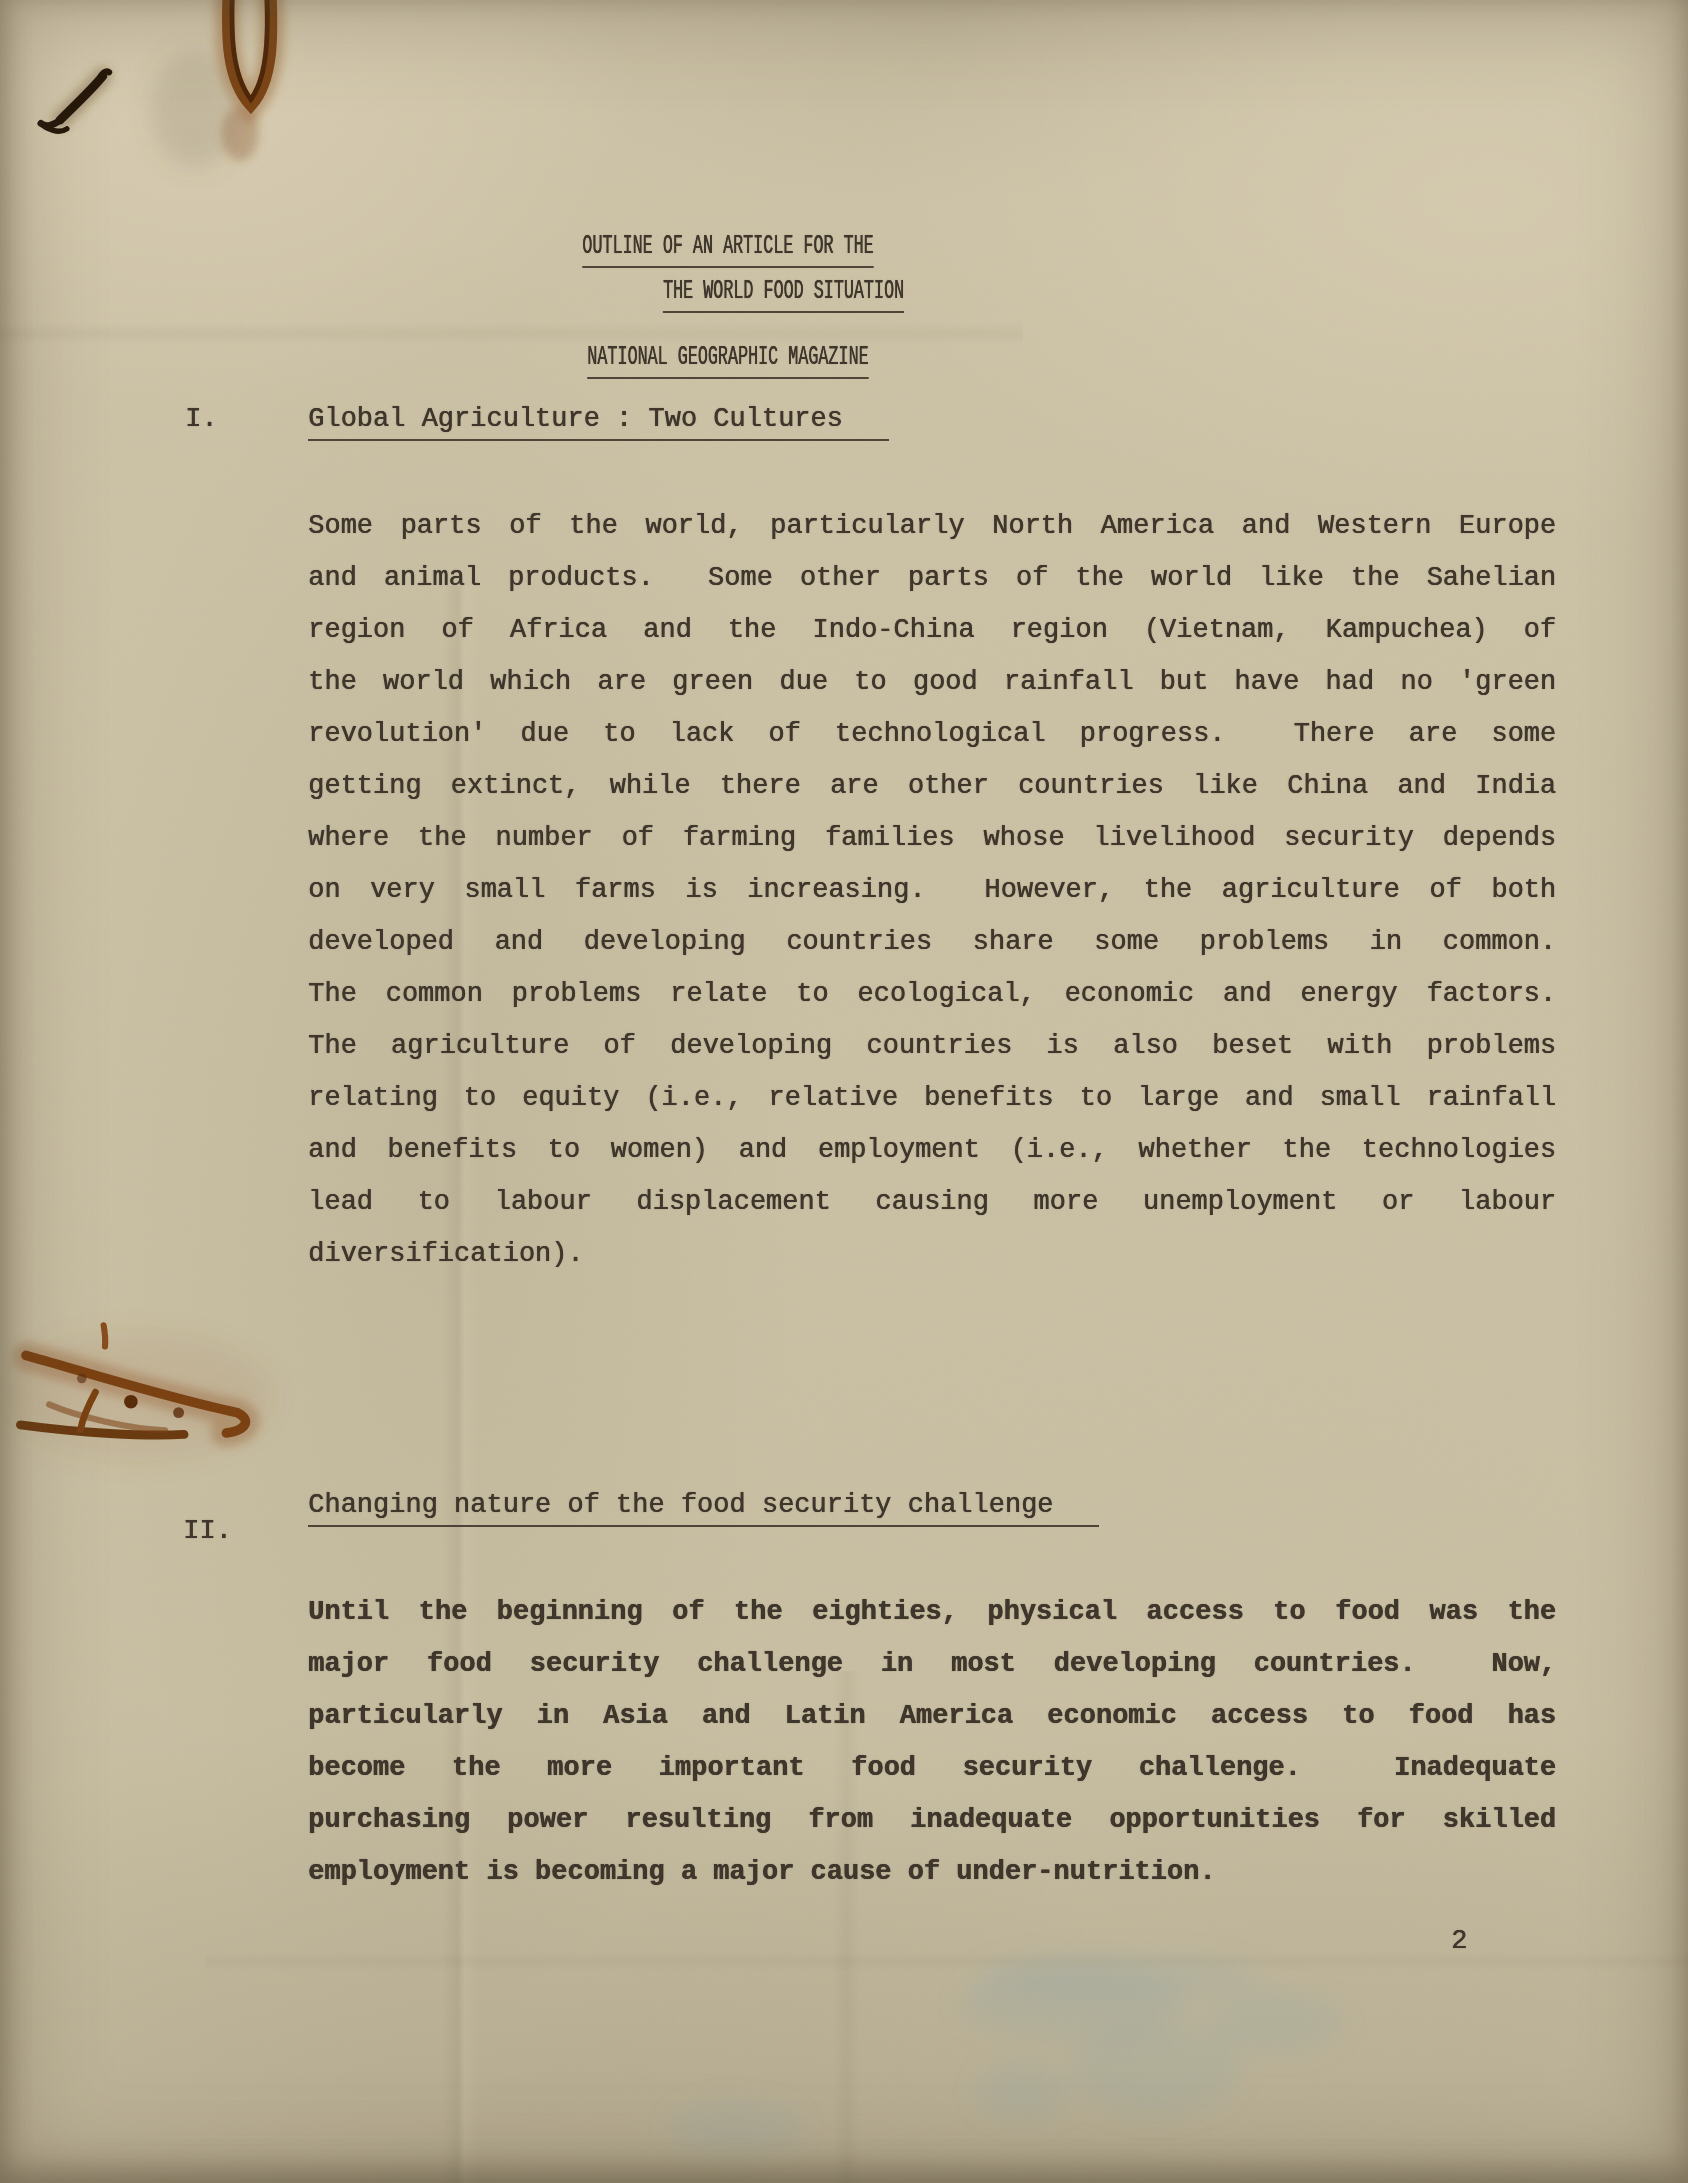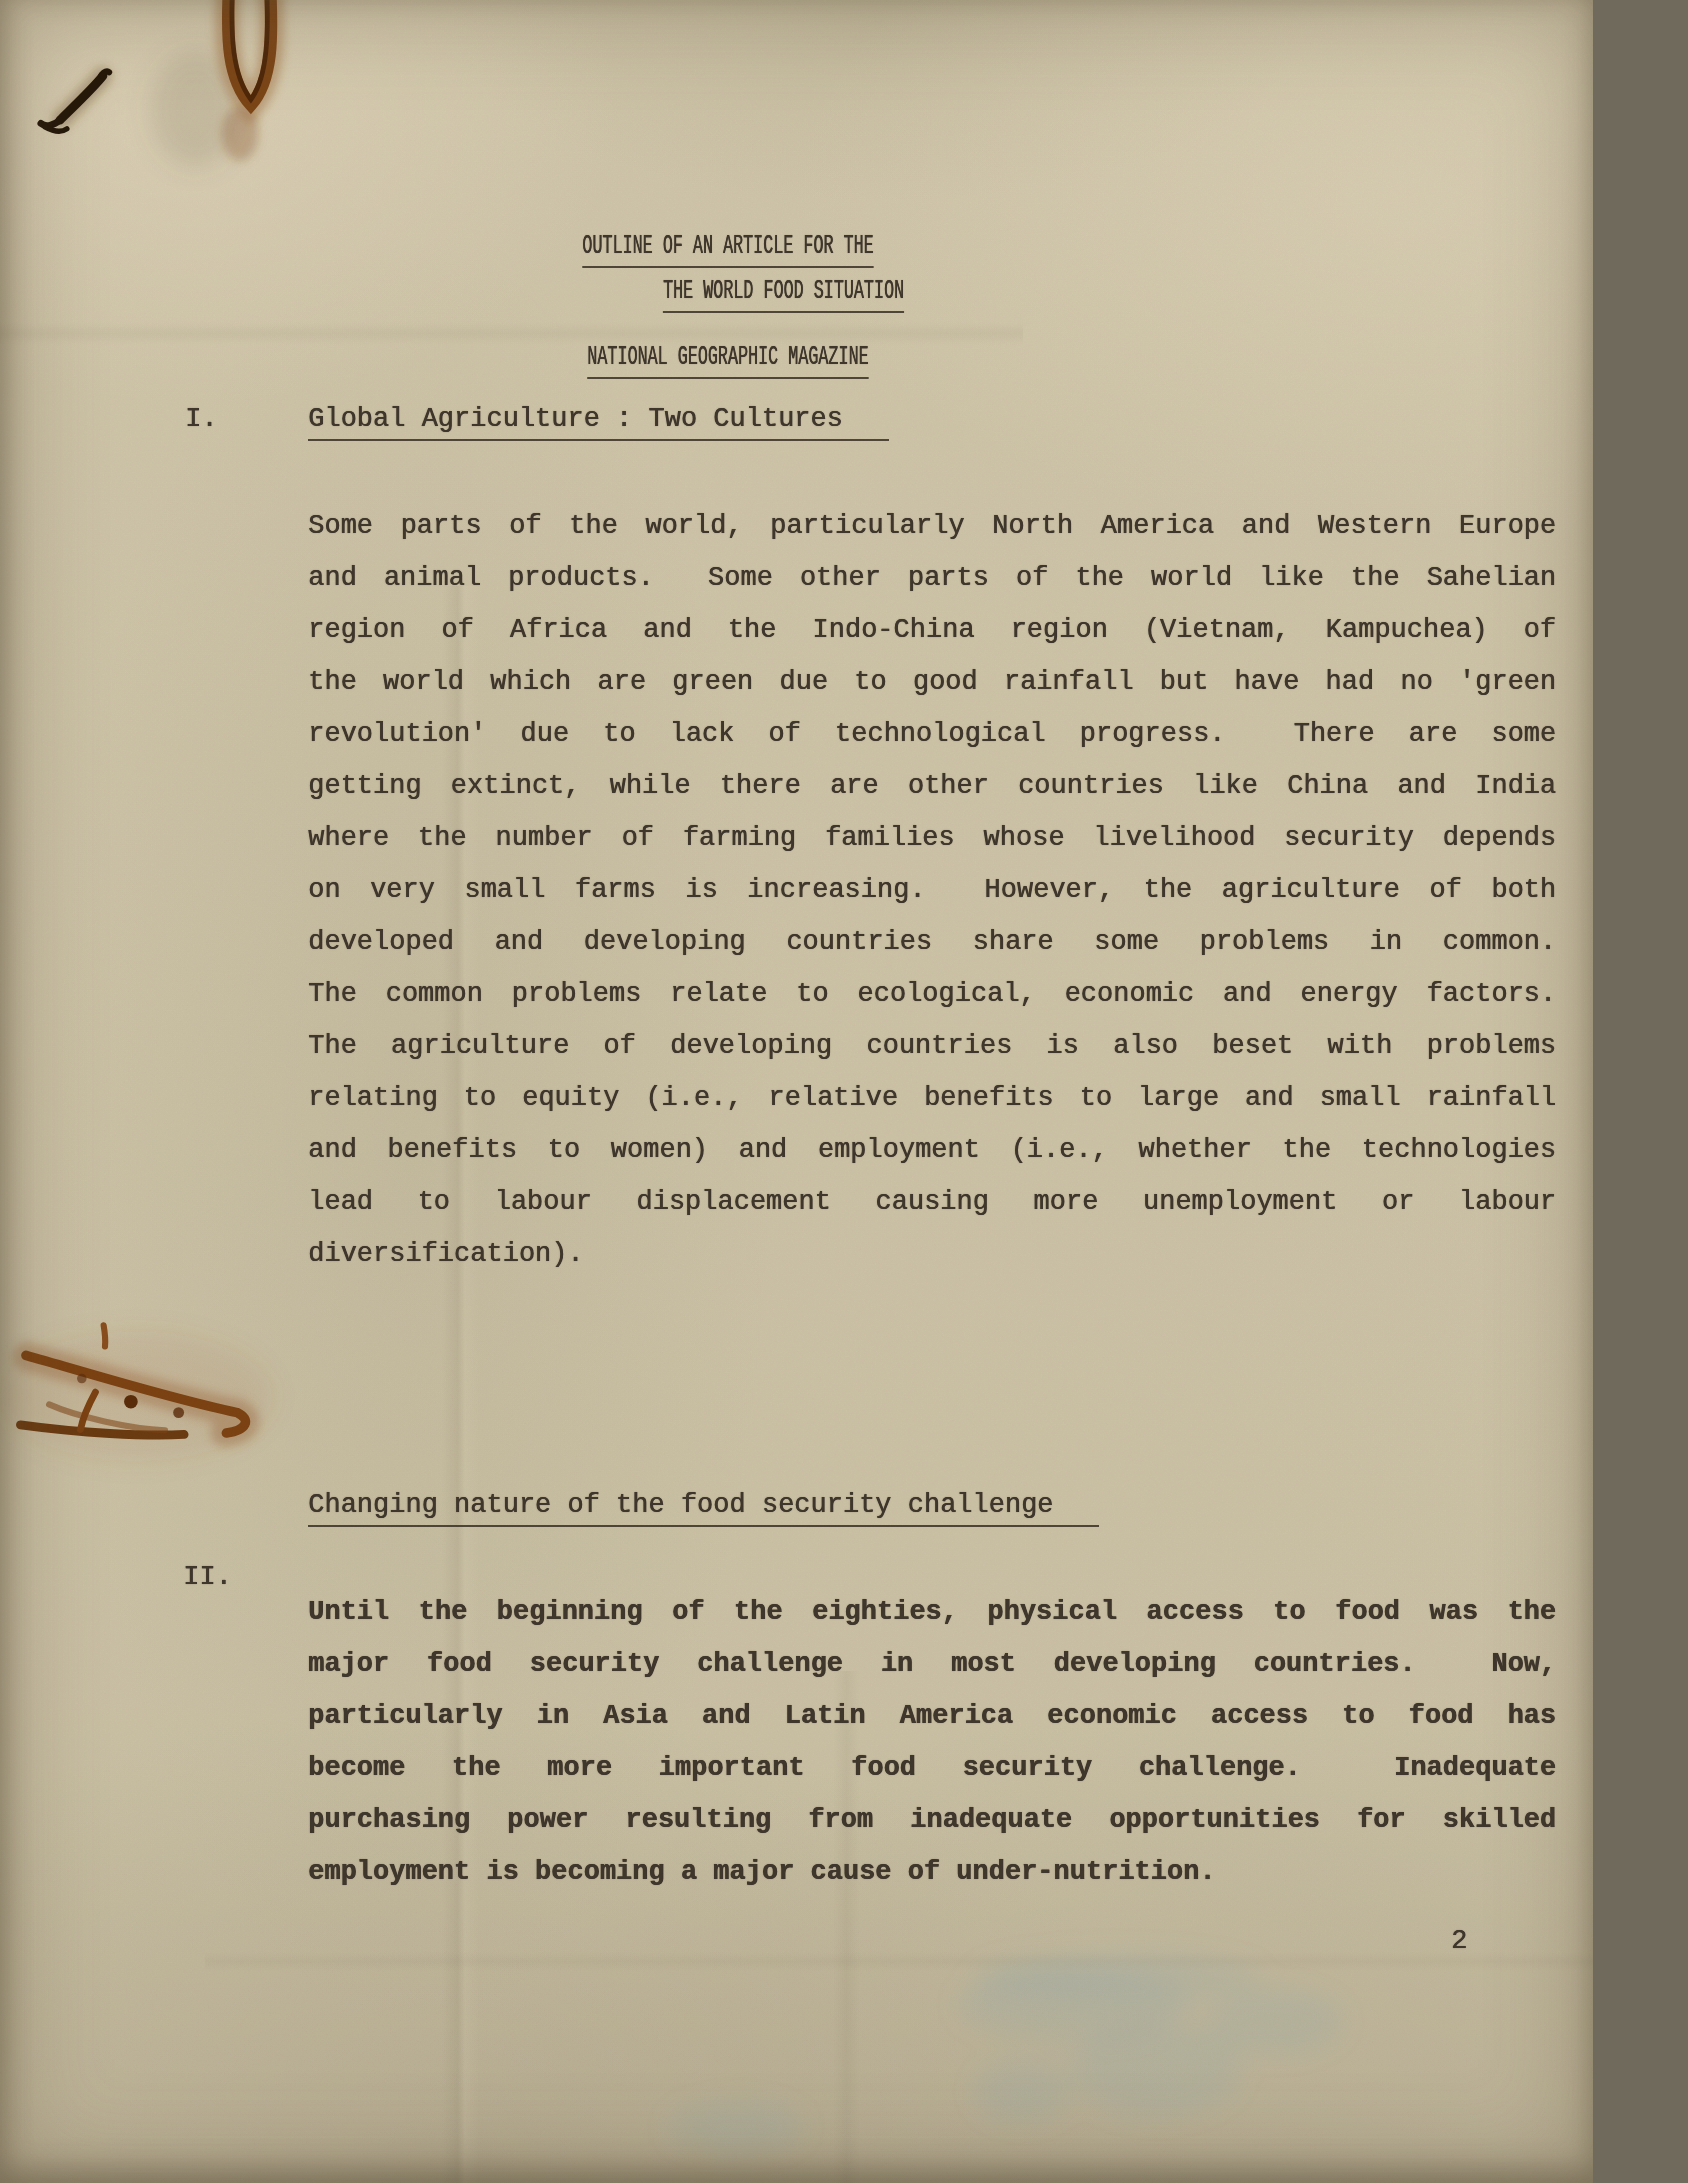--- a/index.html
+++ b/index.html
@@ -4,34 +4,33 @@
 <style>
   html, body {
     margin: 0; padding: 0;
     width: 1688px; height: 2183px;
     overflow: hidden;
     background: #6f6a5c;
     font-family: "Liberation Mono", "DejaVu Sans Mono", monospace;
   }
   .page {
     position: relative;
-    width: 1548px; height: 2183px;
+    width: 1688px; height: 2183px;
     overflow: hidden;
     color: #3f362c;
     background-color: #cdc3a7;
     background-image:
       radial-gradient(ellipse 614px 423px at 12% 5%,  rgba(226,214,188,0.55), rgba(226,214,188,0) 70%),
       radial-gradient(ellipse 852px 477px at 88% 9%, rgba(224,213,186,0.45), rgba(224,213,186,0) 72%),
       radial-gradient(ellipse 682px 1023px at 104% 52%, rgba(205,195,168,0.40), rgba(205,195,168,0) 70%),
       radial-gradient(ellipse 518px 1296px at 26% 52%, rgba(138,128,103,0.12), rgba(138,128,103,0) 70%),
       radial-gradient(ellipse 1023px 648px at 28% 100%, rgba(148,138,113,0.28), rgba(148,138,113,0) 74%),
       radial-gradient(ellipse 1159px 716px at 78% 103%, rgba(160,152,128,0.32), rgba(160,152,128,0) 76%),
       radial-gradient(ellipse 614px 259px at 55% 1%, rgba(146,134,108,0.14), rgba(146,134,108,0) 70%),
       linear-gradient(180deg, rgba(214,204,178,0.25) 0%, rgba(205,195,169,0.10) 35%, rgba(193,184,158,0.22) 78%, rgba(180,170,143,0.42) 100%);
-    padding-left: 45px;
   }
   
   .crease { position: absolute; pointer-events: none; }
   .crease-v1 { left: 442px; top: 586px; width: 37px; height: 1597px;
     background: linear-gradient(90deg, rgba(0,0,0,0), rgba(104,94,72,0.10) 42%, rgba(228,219,194,0.12) 62%, rgba(0,0,0,0)); }
   .crease-v2 { left: 833px; top: 1671px; width: 27px; height: 513px;
     background: linear-gradient(90deg, rgba(0,0,0,0), rgba(104,94,72,0.08) 50%, rgba(0,0,0,0)); }
   .crease-h1 { left: 0; top: 322px; width: 1023px; height: 23px;
     background: linear-gradient(180deg, rgba(0,0,0,0), rgba(104,94,72,0.07) 50%, rgba(0,0,0,0)); }
   .crease-h2 { left: 205px; top: 1951px; width: 1484px; height: 20.5px;
@@ -143,21 +142,21 @@
       <div class="pline">on very small farms is increasing.  However, the agriculture of both</div>
       <div class="pline">developed and developing countries share some problems in common.</div>
       <div class="pline">The common problems relate to ecological, economic and energy factors.</div>
       <div class="pline">The agriculture of developing countries is also beset with problems</div>
       <div class="pline">relating to equity (i.e., relative benefits to large and small rainfall</div>
       <div class="pline">and benefits to women) and employment (i.e., whether the technologies</div>
       <div class="pline">lead to labour displacement causing more unemployment or labour</div>
       <div class="pline">diversification).</div>
     </div>
 
-  <div class="numeral tw" style="left:183px; top:1562px;">II.</div>
+  <div class="numeral tw" style="left:183px; top:1516px;">II.</div>
   <div class="heading tw" style="left:308px; top:1490px;"><span class="u hu">Changing nature of the food security challenge</span></div>
   <div class="para tw" style="left:308px; top:1586px; width:1248px;font-weight:bold;">
       <div class="pline">Until the beginning of the eighties, physical access to food was the</div>
       <div class="pline">major food security challenge in most developing countries.  Now,</div>
       <div class="pline">particularly in Asia and Latin America economic access to food has</div>
       <div class="pline">become the more important food security challenge.  Inadequate</div>
       <div class="pline">purchasing power resulting from inadequate opportunities for skilled</div>
       <div class="pline">employment is becoming a major cause of under-nutrition.</div>
     </div>
 

